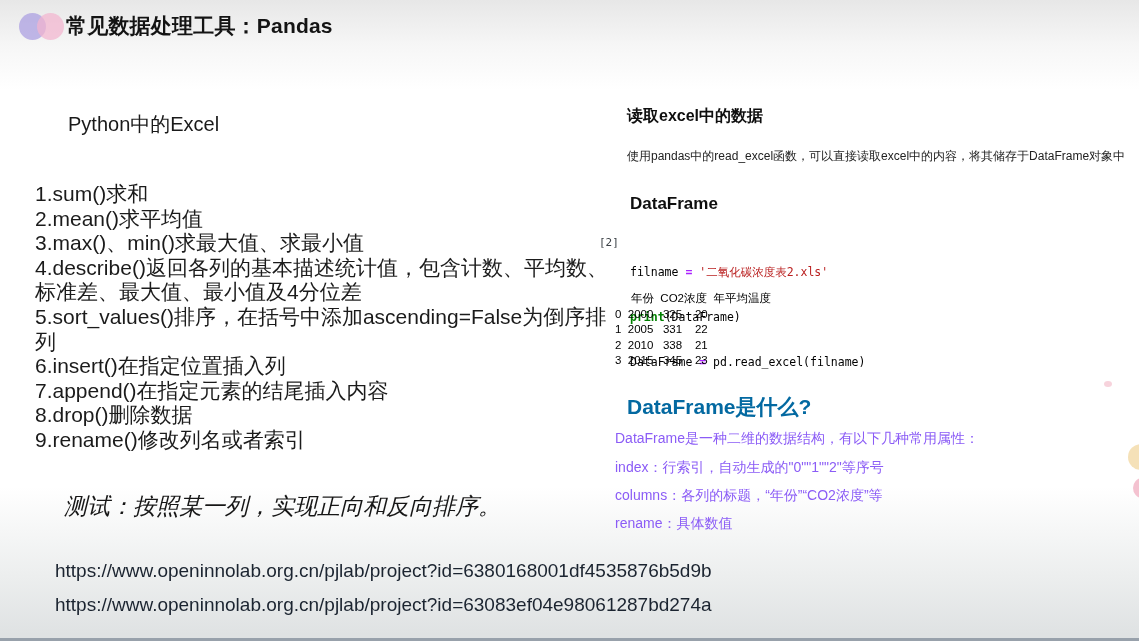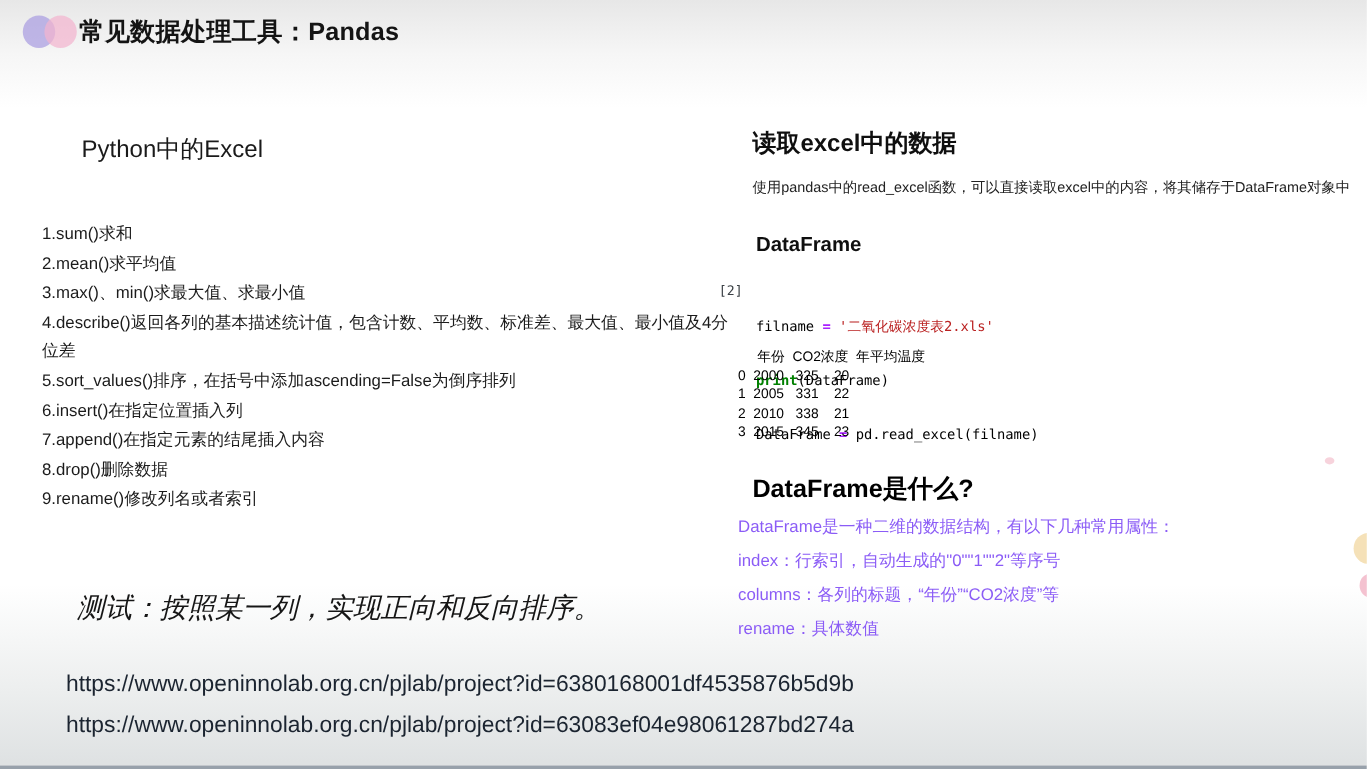--- a/index.html
+++ b/index.html
@@ -7,33 +7,33 @@
     width:1139px;height:641px;position:relative;overflow:hidden;
     font-family:"Liberation Sans",sans-serif;
     background:linear-gradient(180deg,#e7e7e7 0%,#f6f6f6 7%,#ffffff 14%,#ffffff 76%,#ecEEee 90%,#dfe2e3 99%);
   }
   .abs{position:absolute;}
   
   .logo-circle{position:absolute;width:27px;height:27px;border-radius:50%;opacity:.72;}
   .page-title{left:66px;top:12px;font-size:21px;font-weight:700;color:#141414;letter-spacing:.2px;}
   
   .left-heading{left:68px;top:111px;font-size:20px;color:#1a1a1a;}
-  .fn-list{left:35px;top:182px;width:578px;font-size:14px;line-height:24.6px;color:#1b1b1b;}
+  .fn-list{left:35px;top:182px;width:578px;font-size:21px;line-height:24.6px;color:#1b1b1b;}
   .task-text{left:64px;top:491px;font-size:23px;color:#161616;font-style:italic;}
   
-  .read-heading{left:627px;top:106px;font-size:20px;font-weight:700;color:#0f0f0f;}
+  .read-heading{left:627px;top:106px;font-size:16px;font-weight:700;color:#0f0f0f;}
   .read-desc{left:627px;top:148px;font-size:12px;color:#222;white-space:nowrap;}
   .df-heading{left:630px;top:194px;font-size:17px;font-weight:700;color:#0f0f0f;}
   .cell-label{left:599px;top:236px;font-family:"DejaVu Sans Mono",monospace;font-size:11px;color:#3b4045;}
   .code-block{left:630px;top:235px;font-family:"DejaVu Sans Mono",monospace;font-size:11.5px;line-height:15px;color:#000;white-space:pre;}
   .tok-op{color:#AA22FF;font-weight:700;}
   .tok-str{color:#BA2121;}
   .tok-fn{color:#008000;font-weight:700;}
   .code-output{left:615px;top:291px;font-family:Liberation Sans, sans-serif;font-size:11.5px;line-height:15.5px;color:#000;margin:0;white-space:pre;}
-  .whatdf-heading{left:627px;top:393px;font-size:21px;font-weight:700;color:#000000;}
+  .whatdf-heading{left:627px;top:393px;font-size:21px;font-weight:700;color:#0369a1;}
   .prop-line{left:615px;font-size:14px;color:#8b5cf6;white-space:nowrap;}
   
   .url-line{left:55px;font-size:19px;color:#1b2430;}
   
   .deco{position:absolute;border-radius:50%;}
   .bottom-strip{position:absolute;left:0;bottom:0;width:1139px;height:3px;background:#98a1ab;}
 </style>
 </head>
 <body>
 

